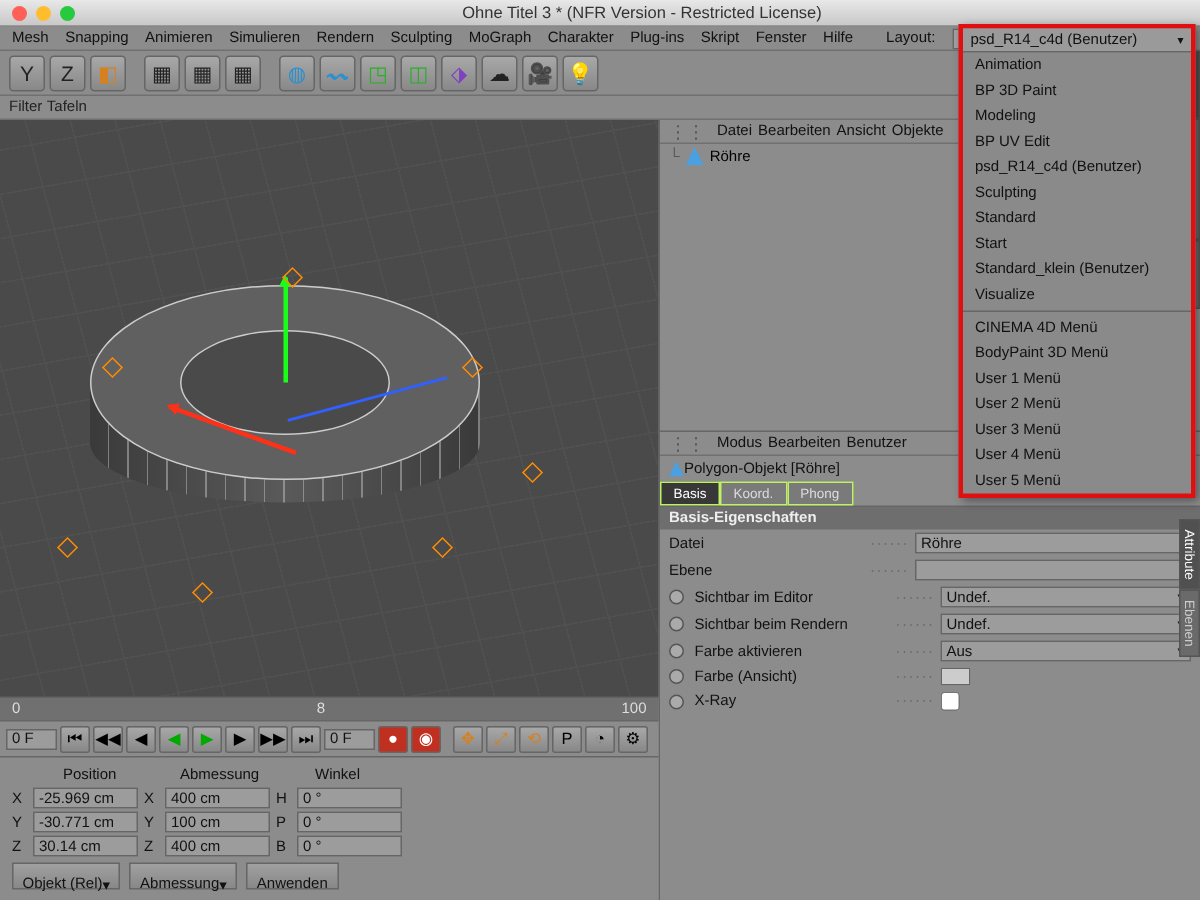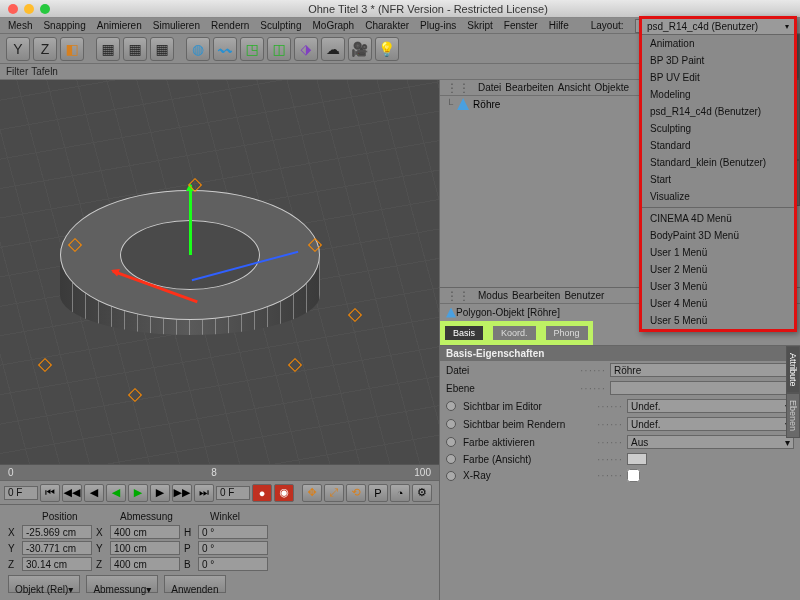--- a/index.html
+++ b/index.html
@@ -51,21 +51,21 @@
 .panel-menu { height:16px; display:flex; align-items:center; gap:4px; padding:0 6px; color:#111; border-bottom:1px solid #707070;}
 .panel-menu .dots{ color:#555; font-size:12px; margin-right:4px;}
 .obj-row { display:flex; align-items:center; gap:4px; padding:2px 6px; background:#8c8c8c; }
 .obj-icon { width:12px; height:12px; background:#4aa0e0; clip-path:polygon(50% 0,100% 100%,0 100%);}
 .obj-dots { margin-left:auto; display:flex; gap:2px;}
 .obj-dots span{ width:7px; height:7px; border-radius:50%;}
 .attr-mgr { flex:1; display:flex; flex-direction:column; }
 .attr-title { padding:3px 6px; display:flex; align-items:center; gap:0; color:#111;}
 .attr-title .tri{ width:10px; height:10px; background:#4aa0e0; clip-path:polygon(50% 0,100% 100%,0 100%);}
 .tabs { display:flex; background:#8c8c8c; border-bottom:1px solid #666;}
-.tab { padding:2px 8px; background:#7a7a7a; border:5px solid #bef264; color:#ddd; font-size:9px;}
+.tab { padding:2px 8px; background:#7a7a7a; border:1px solid #bef264; color:#ddd; font-size:9px;}
 .tab.active { background:#383838; color:#fff;}
 .section-head { background:#6e6e6e; color:#eee; padding:2px 6px; font-weight:bold; font-size:10px;}
 .prop-row { display:flex; align-items:center; padding:2px 6px; gap:4px; color:#111;}
 .prop-label { width:130px; }
 .prop-dots { flex:0 0 auto; color:#666; letter-spacing:1px; overflow:hidden;}
 .prop-field { flex:1; background:#9c9c9c; border:1px solid #666; height:14px; padding:0 3px; display:flex; align-items:center;}
 .radio { width:10px; height:10px; border-radius:50%; border:1px solid #555; background:#aaa; margin-right:3px;}
 .side-tabs { position:absolute; right:0; top:34px; width:14px; display:flex; flex-direction:column;}
 .side-tab { writing-mode:vertical-rl; background:#6a6a6a; color:#ccc; padding:6px 1px; border:1px solid #555; font-size:9px;}
 .side-tab.active{ background:#505050; color:#fff;}
@@ -320,27 +320,27 @@
   <div class="side-tab">Ebenen</div>
 </div>
 
 <div class="dropdown" style="top:16px;right:3px">
   <div class="dropdown-head">
       <span>psd_R14_c4d (Benutzer)</span>
     </div>
   <div id="dd-g1">
       <div class="dd-item">Animation</div>
       <div class="dd-item">BP 3D Paint</div>
+      <div class="dd-item">Modeling</div>
       <div class="dd-item">BP UV Edit</div>
-      <div class="dd-item">Modeling</div>
       <div class="dd-item">psd_R14_c4d (Benutzer)</div>
       <div class="dd-item">Sculpting</div>
       <div class="dd-item">Standard</div>
+      <div class="dd-item">Start</div>
       <div class="dd-item">Standard_klein (Benutzer)</div>
-      <div class="dd-item">Start</div>
       <div class="dd-item">Visualize</div>
     </div>
   <div class="dd-sep"></div>
   <div id="dd-g2">
       <div class="dd-item">CINEMA 4D Menü</div>
       <div class="dd-item">BodyPaint 3D Menü</div>
       <div class="dd-item">User 1 Menü</div>
       <div class="dd-item">User 2 Menü</div>
       <div class="dd-item">User 3 Menü</div>
       <div class="dd-item">User 4 Menü</div>

